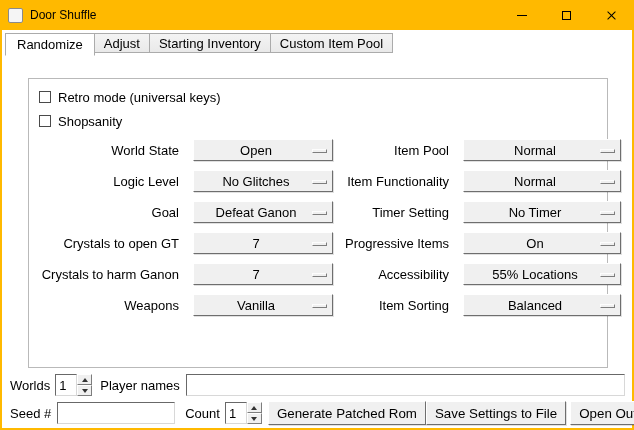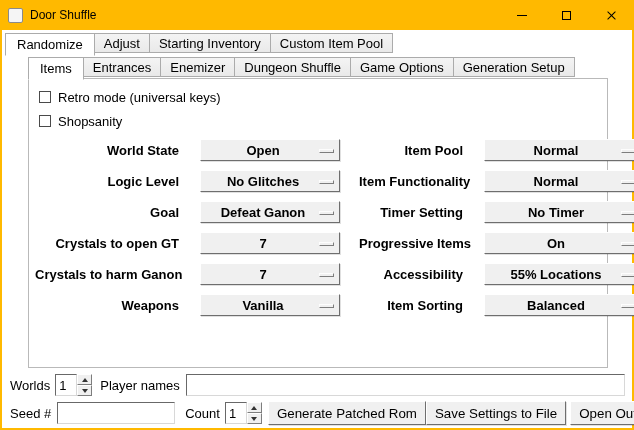--- a/index.html
+++ b/index.html
@@ -73,23 +73,23 @@
     width:12px; height:12px; background:#fff;
     border:1px solid #4a4a4a; margin-right:7px; flex:0 0 auto;
   }
   .checklabel { white-space:nowrap; }
 
   
   .fields { margin-top:8px; }
   .frow {
     display:grid;
     grid-template-columns:146px 140px 106px 158px;
-    column-gap:19px;
+    column-gap:12px;
     align-items:center;
-    height:22px; margin-bottom:9px;font-weight:bold;
+    height:22px; margin-bottom:9px;
   }
   .flabel { text-align:right; padding-right:2px; white-space:nowrap; }
 
   
   .raised {
     background:#f0f0f0;
     border-top:1px solid #ffffff; border-left:1px solid #ffffff;
     border-right:1px solid #6e6e6e; border-bottom:1px solid #6e6e6e;
     box-shadow: 1px 1px 0 rgba(0,0,0,0.12);
   }
@@ -161,28 +161,20 @@
 
   <div class="bodyarea">
 
     <div class="tabstrip outer-tabs">
       <div class="tab selected">Randomize</div>
       <div class="tab">Adjust</div>
       <div class="tab">Starting Inventory</div>
       <div class="tab">Custom Item Pool</div>
     </div>
 
-    <div class="tabstrip inner-tabs">
-      <div class="tab selected">Items</div>
-      <div class="tab">Entrances</div>
-      <div class="tab">Enemizer</div>
-      <div class="tab">Dungeon Shuffle</div>
-      <div class="tab">Game Options</div>
-      <div class="tab">Generation Setup</div>
-    </div>
 
     <div class="pane">
 
       <div class="checkrow">
         <div class="checkbox"></div>
         <div class="checklabel">Retro mode (universal keys)</div>
       </div>
       <div class="checkrow">
         <div class="checkbox"></div>
         <div class="checklabel">Shopsanity</div>

